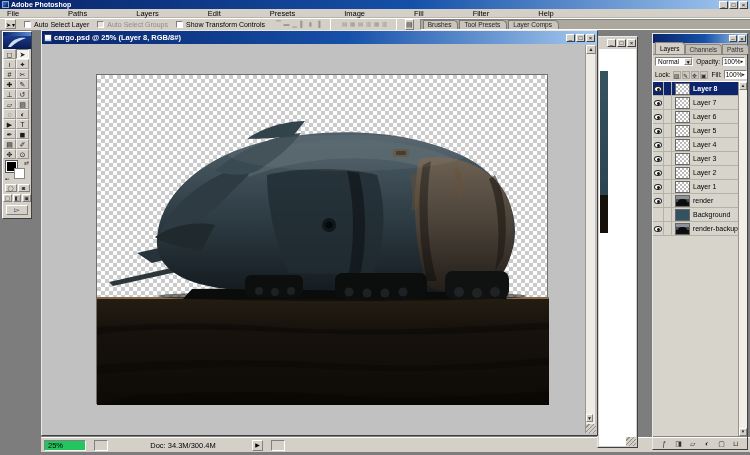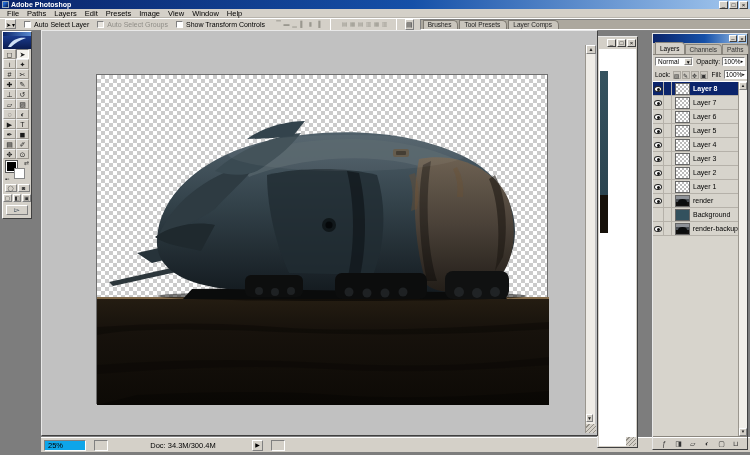--- a/index.html
+++ b/index.html
@@ -21,21 +21,21 @@
   .app-icon { width:7px; height:7px; background:#123; border:1px solid #9ab;
     background:linear-gradient(135deg,#26c 30%,#014); }
   .tb-buttons { margin-left:auto; display:flex; gap:1px; }
   .win-btn {
     width:9px; height:8px; background:#d4d0c8;
     border:1px solid; border-color:#fff #404040 #404040 #fff;
     font-size:6px; line-height:6px; text-align:center; color:#000; overflow:hidden;
   }
   .menubar {
     left:0; top:9px; width:750px; height:9px; background:#d4d0c8;
-    display:flex; align-items:center; padding-left:3px; border-bottom:1px solid #b8b4ac;
+    display:flex; align-items:center; padding-left:3px; border-bottom:1px solid #b8b4ac;gap:41px;
   }
   .menu-item { font-size:7.5px; line-height:9px; padding:0 4px; color:#000; white-space:nowrap; }
 
   
   .optionsbar {
     left:0; top:18px; width:750px; height:13px; background:#d4d0c8;
     border-bottom:1px solid #808080; box-shadow:inset 0 1px 0 #fff;
     display:flex; align-items:center; font-size:7px; color:#000;
   }
   .opt-toolbtn {
@@ -144,21 +144,21 @@
   .sliver-sky { position:absolute; left:1px; top:22px; width:8px; height:124px; background:linear-gradient(180deg,#35525f,#2b4450); }
   .sliver-gnd { position:absolute; left:1px; top:146px; width:8px; height:38px; background:#16100a; }
   .doc2 .grip { position:absolute; right:0; bottom:0; }
 
   
   .statusbar {
     left:41px; top:437px; width:709px; height:15px; background:#d4d0c8;
     border-top:1px solid #fff; display:flex; align-items:center; z-index:1; font-size:7.5px;
   }
   .sb-zoom {
-    margin-left:3px; width:42px; height:11px; background:#0ea5e9;
+    margin-left:3px; width:42px; height:11px; background:#22c55e;
     border:1px solid; border-color:#808080 #fff #fff #808080;
     font-size:7.5px; line-height:9px; padding-left:3px; color:#000;
   }
   .sb-box { margin-left:8px; width:14px; height:11px; background:#d4d0c8; border:1px solid; border-color:#808080 #fff #fff #808080; }
   .sb-doc { margin-left:10px; width:130px; text-align:center; color:#000; white-space:nowrap; }
   .sb-arrow {
     margin-left:4px; width:11px; height:11px; background:#d4d0c8; border:1px solid;
     border-color:#fff #808080 #808080 #fff; font-size:6px; line-height:9px; text-align:center; color:#000;
   }
 
@@ -234,22 +234,22 @@
     </span>
 </div>
 
 <div class="abs menubar">
     <span class="menu-item">File</span>
     <span class="menu-item">Paths</span>
     <span class="menu-item">Layers</span>
     <span class="menu-item">Edit</span>
     <span class="menu-item">Presets</span>
     <span class="menu-item">Image</span>
-    <span class="menu-item">View</span>
-    <span class="menu-item">Window</span>
+    <span class="menu-item">Fill</span>
+    <span class="menu-item">Filter</span>
     <span class="menu-item">Help</span>
   </div>
 
 <div class="abs optionsbar">
   <span class="opt-toolbtn">
     <span>➤</span>
     <span>▾</span>
   </span>
   <span id="opt-cbs" style="display:flex;align-items:center;">
       <span class="cb-group">
@@ -355,20 +355,29 @@
 
 <div class="abs statusbar">
   <span class="sb-zoom">25%</span>
   <span class="sb-box"></span>
   <span class="sb-doc">Doc: 34.3M/300.4M</span>
   <span class="sb-arrow">▶</span>
   <span class="sb-box"></span>
 </div>
 
 <div class="abs docwin">
+  <div class="doc-titlebar">
+    <span class="doc-icon"></span>
+    <span class="t-text">cargo.psd @ 25% (Layer 8, RGB/8#)</span>
+    <span class="tb-buttons">
+        <span class="win-btn">_</span>
+        <span class="win-btn">□</span>
+        <span class="win-btn">×</span>
+      </span>
+  </div>
   <div class="doc-body">
     <div class="canvas">
       <svg width="452" height="330" viewBox="0 0 452 330">
         <defs>
           <linearGradient id="hull" x1="0" y1="0" x2="0" y2="1">
             <stop offset="0" stop-color="#50606a"></stop>
               <stop offset="0.45" stop-color="#33424a"></stop>
               <stop offset="1" stop-color="#141b20"></stop>
           </linearGradient>
           <linearGradient id="tarp" x1="0" y1="0" x2="0" y2="1">

